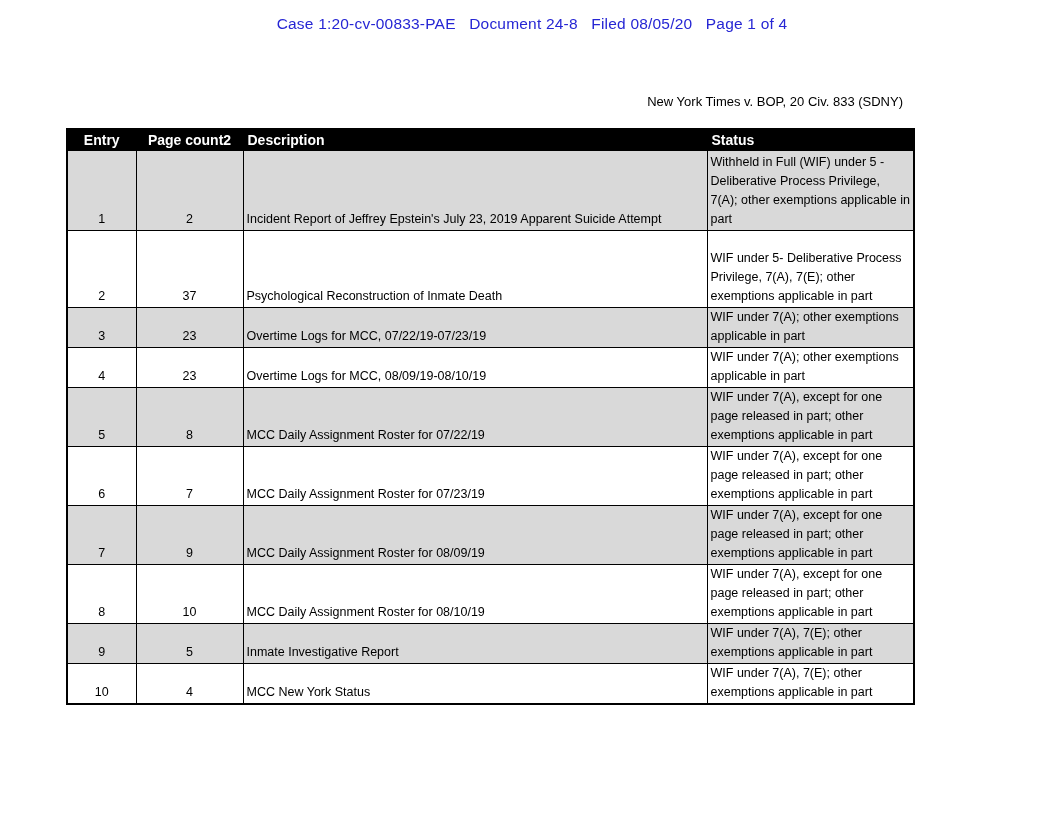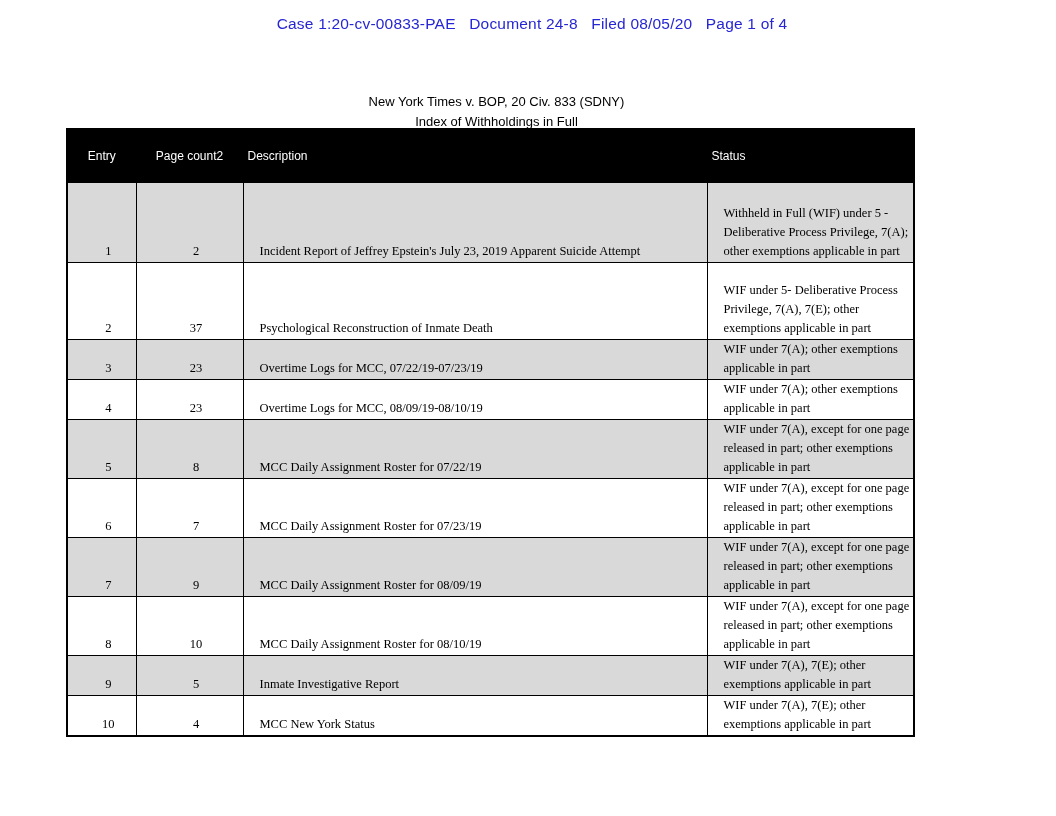--- a/index.html
+++ b/index.html
@@ -18,61 +18,59 @@
   .stamp{
     position:absolute;top:15px;left:0;width:1056px;
     text-align:center;
     font-size:15.5px;font-weight:400;
     color:var(--stamp-blue);
     white-space:pre;
     letter-spacing:0.2px;
     padding-left:8px;box-sizing:border-box;
   }
   .titles{
-    position:absolute;top:92px;left:73px;width:847px;
-    text-align:center;font-size:13px;line-height:20px;color:#000;
+    position:absolute;top:92px;left:56px;width:847px;
+    text-align:right;font-size:13px;line-height:20px;color:#000;
   }
   table.wif{
     position:absolute;left:66px;top:128px;
     width:847px;
     border-collapse:collapse;table-layout:fixed;
     border:2px solid var(--border);
     font-size:12.5px;line-height:19px;
   }
   table.wif th{
     background:var(--header-bg);color:var(--header-fg);
-    font-weight:normal;font-size:12px;
-    height:20px;padding:16px 4px;
+    font-weight:bold;font-size:14px;
+    height:20px;padding:0 4px;
     border:1px solid var(--border);
     vertical-align:middle;
   }
   table.wif th.c{text-align:center;}
   table.wif th.l{text-align:left;margin-left:12px;}
   table.wif td{
     border:1px solid var(--border);
     vertical-align:bottom;
-    padding:0 3px 1px 16px;
+    padding:0 3px 1px 3px;
     overflow:hidden;
-    font-family:Liberation Serif, serif;
   }
   table.wif td.num{text-align:center;}
   table.wif tr.shaded td{background:var(--shaded);}
   col.entry{width:69px;}
   col.pages{width:107px;}
   col.desc{width:464px;}
   col.status{width:207px;}
 </style>
 </head>
 <body>
 
 <div class="stamp">Case 1:20-cv-00833-PAE   Document 24-8   Filed 08/05/20   Page 1 of 4</div>
 
 <div class="titles">
   <div>New York Times v. BOP, 20 Civ. 833 (SDNY)</div>
-  <div>Index of Withholdings in Full</div>
 </div>
 
 <table class="wif">
   <colgroup>
     <col class="entry">
       <col class="pages">
       <col class="desc">
       <col class="status">
   </colgroup>
   <thead>

